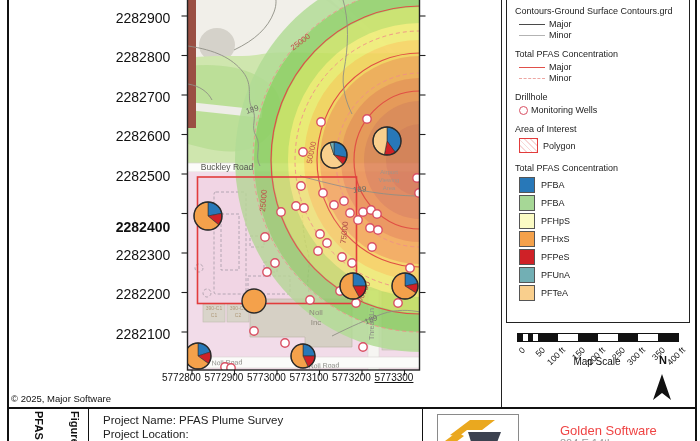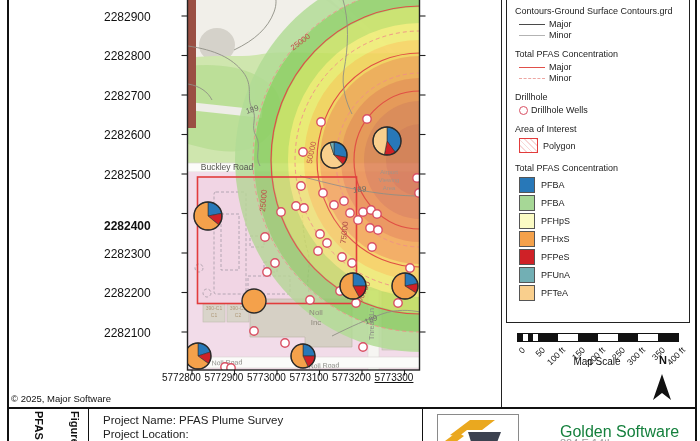--- a/index.html
+++ b/index.html
@@ -5,21 +5,21 @@
   html,body{margin:0;padding:0;background:#ffffff;}
   #app{position:relative;width:700px;height:441px;background:#ffffff;overflow:hidden;
        font-family:"Liberation Sans",sans-serif;color:#222;}
   .abs{position:absolute;}
   
   #border-left{left:7px;top:0;width:2px;height:441px;background:#111;}
   #border-right{left:695px;top:0;width:2px;height:441px;background:#111;}
   #sep-column{left:501px;top:0;width:1.4px;height:408px;background:#222;}
   #line-titleblock{left:7px;top:407px;width:690px;height:1.5px;background:#111;}
   
-  .ylab{position:absolute;left:104px;width:78px;text-align:left;font-size:12px;color:#111;}
+  .ylab{position:absolute;left:104px;width:78px;text-align:center;font-size:14px;color:#111;}
   .xlab{position:absolute;top:372px;width:60px;text-align:left;font-size:10px;color:#111;}
   
   #legend-box{left:506px;top:-8px;width:184px;height:331px;border:1.4px solid #222;
               background:#fff;padding:13px 0 0 8px;box-sizing:border-box;overflow:hidden;font-size:9px;}
   .lg-sec{margin-bottom:9px;}
   .lg-title{margin-bottom:3px;color:#1d1d1d;}
   .lg-item{display:flex;align-items:center;height:10px;margin:0 0 1px 4px;}
   .lg-item.tall{height:17px;margin-bottom:1px;}
   .lg-line{display:inline-block;width:26px;margin-right:4px;}
   .lg-circle{display:inline-block;width:7px;height:7px;border-radius:50%;border:1.4px solid #d94f63;margin-right:3px;background:#fff;}
@@ -33,21 +33,21 @@
           transform:translateX(-100%) rotate(-45deg);transform-origin:100% 0;}
   #mapscale-label{left:517px;top:356px;width:160px;text-align:center;font-size:10px;color:#111;}
   #north-label{left:648px;top:354px;width:30px;text-align:center;font-size:11px;font-weight:bold;color:#111;}
   
   #copyright{left:11px;top:393px;font-size:9.5px;color:#111;}
   .tb-vert{position:absolute;top:411px;writing-mode:vertical-rl;font-weight:bold;font-size:11px;color:#111;height:34px;overflow:hidden;}
   #tb-div1{left:88px;top:408px;width:1.2px;height:33px;background:#111;}
   #tb-div2{left:422px;top:408px;width:1.2px;height:33px;background:#111;}
   #tb-project{left:103px;top:413px;font-size:11.5px;color:#222;line-height:14px;}
   #logo-box{left:437px;top:414px;width:80px;height:34px;border:1px solid #8a8a8a;background:#fff;}
-  #company-name{left:560px;top:423px;font-size:16px;color:#15803d;}
+  #company-name{left:560px;top:423px;font-size:13px;color:#ef4444;}
   #company-addr{left:560px;top:437px;font-size:11px;color:#9a9a9a;}
   svg text{font-family:"Liberation Sans",sans-serif;}
 </style>
 </head>
 <body>
 
 <div id="app">
 
   <svg id="map-svg" class="abs" style="left:0;top:0;" width="700" height="441" viewBox="0 0 700 441">
     <defs>
@@ -310,21 +310,21 @@
         </div>
         <div class="lg-item">
           <span class="lg-line" style="border-top: 1.4px dashed rgb(237, 166, 162);"></span>
           <span>Minor</span>
         </div>
       </div>
       <div class="lg-sec">
         <div class="lg-title">Drillhole</div>
         <div class="lg-item">
           <span class="lg-circle" style="border-color: rgb(217, 79, 99);"></span>
-          <span>Drillhole Wells</span>
+          <span>Monitoring Wells</span>
         </div>
       </div>
       <div class="lg-sec">
         <div class="lg-title">Area of Interest</div>
         <div class="lg-item tall">
           <span class="lg-poly" style="border-color: rgb(226, 60, 60);"></span>
           <span>Polygon</span>
         </div>
       </div>
       <div class="lg-sec">

